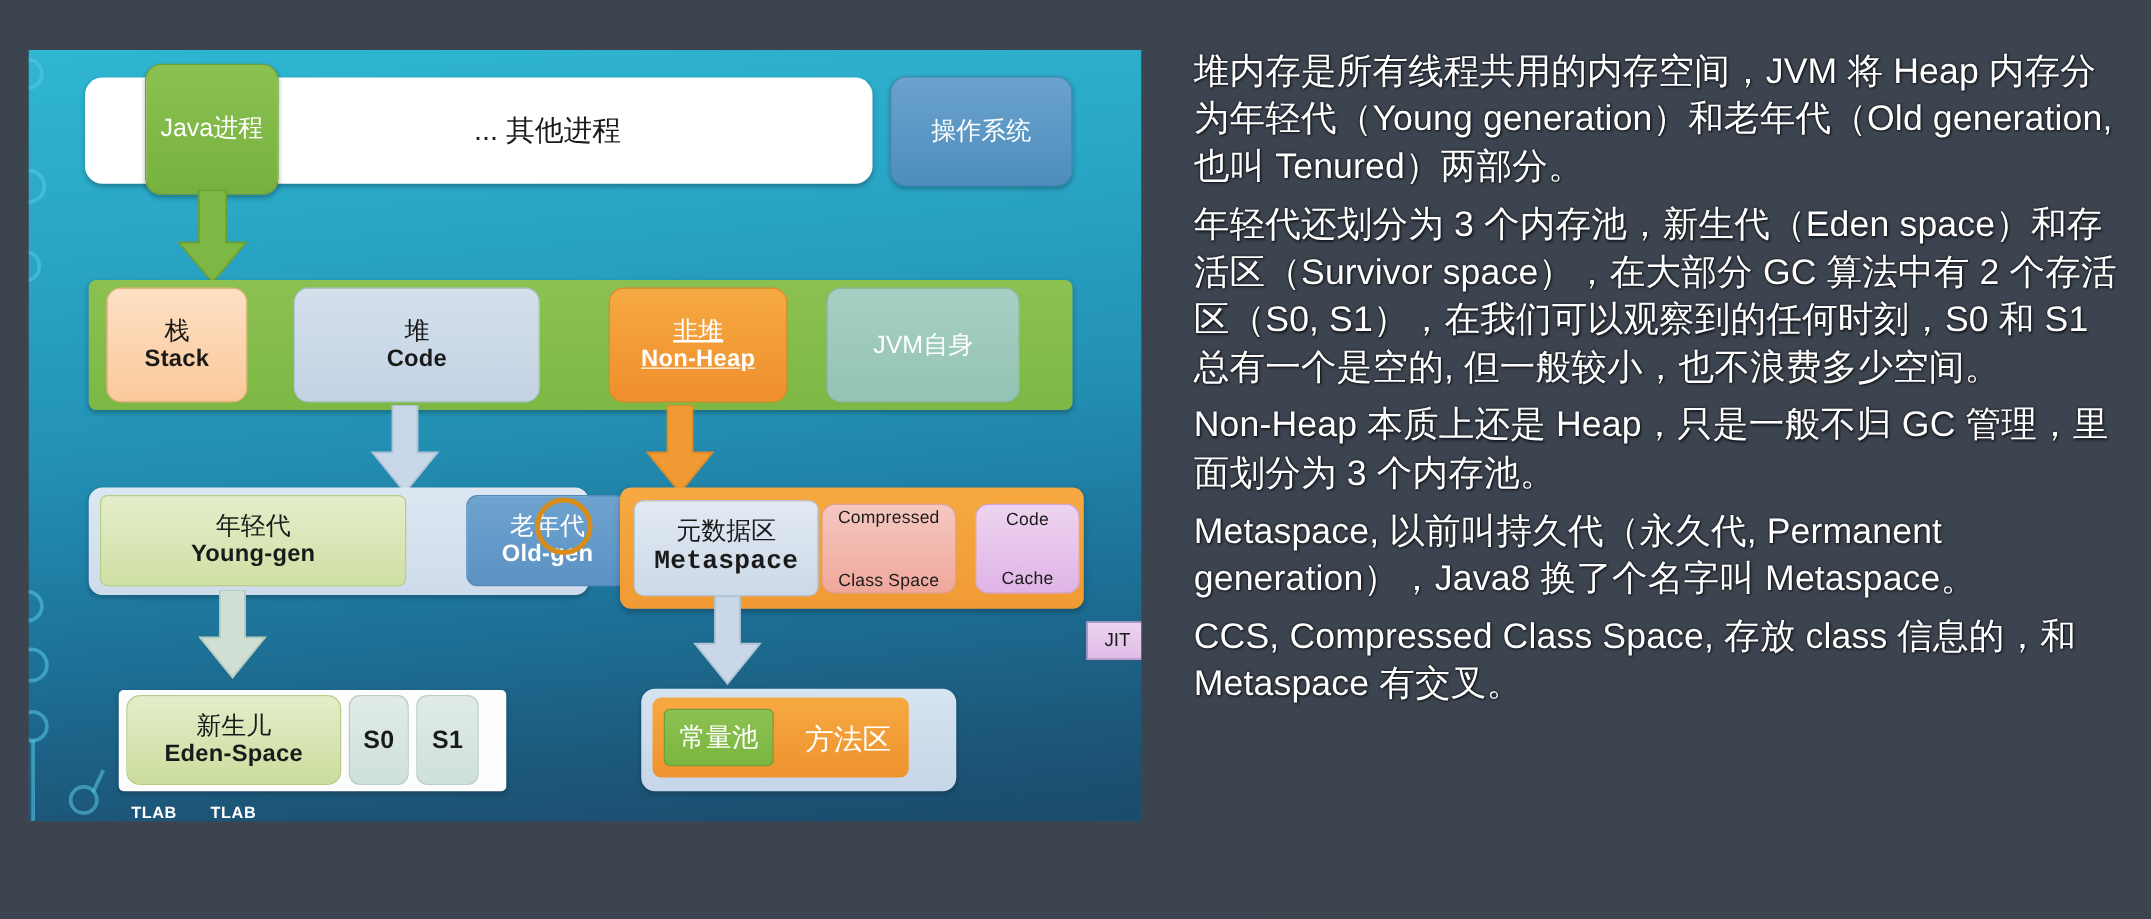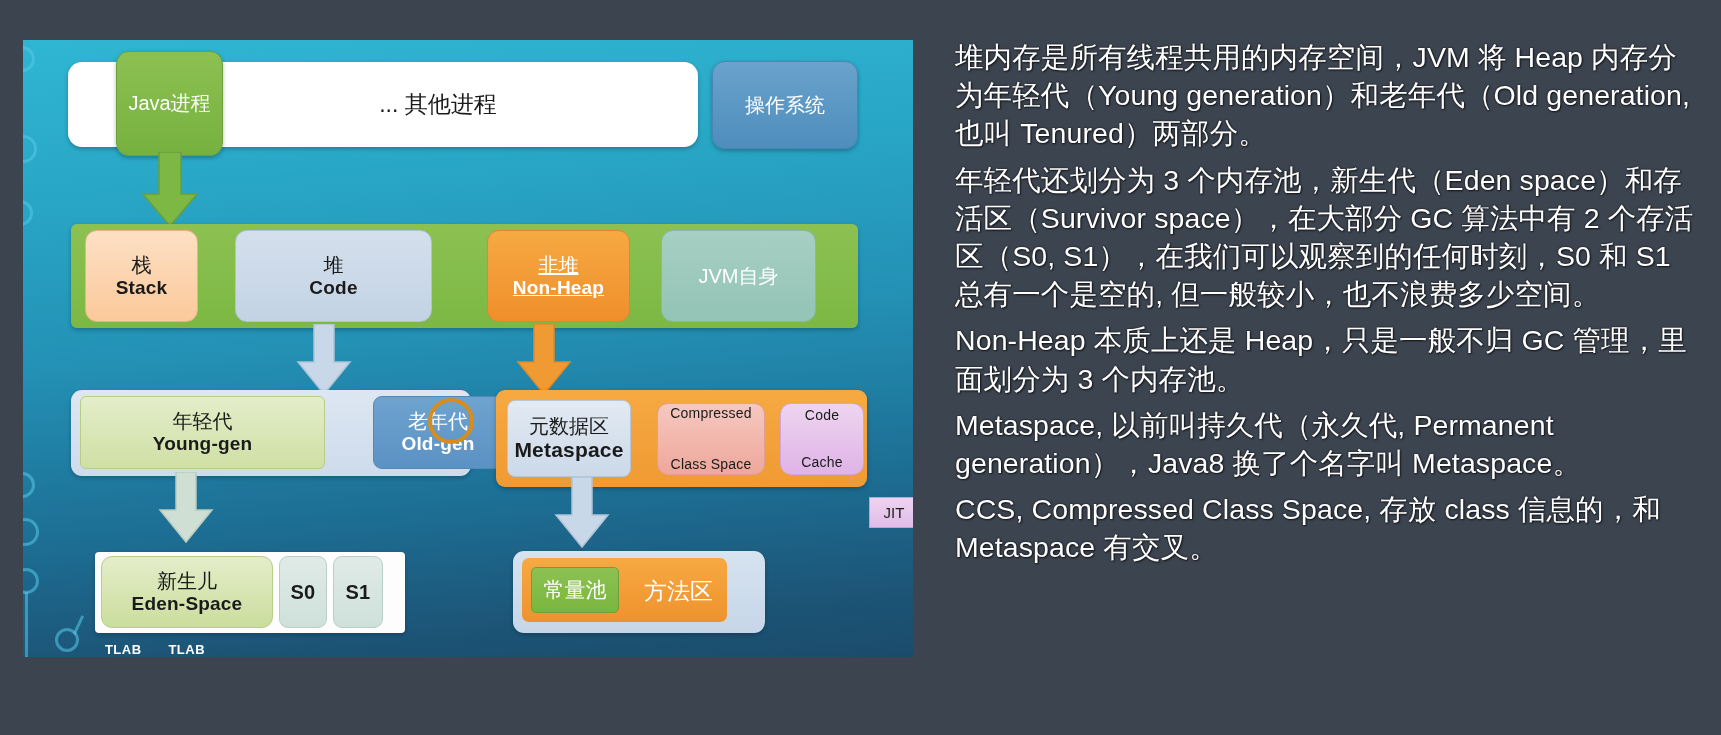--- a/index.html
+++ b/index.html
@@ -77,23 +77,23 @@
   #old { left:310px; top:356px; width:130px; height:73px;
      background:linear-gradient(180deg,#6fa3cf 0%,#5a92c4 100%);
      border:1px solid #5389b8; border-radius:9px; color:#fff;margin-left:40px; }
   #oldcircle { position:absolute; left:405px; top:358px; width:46px; height:46px;
      border:4px solid #d88d1a; border-radius:50%; }
 
   
   #nhwrap { position:absolute; left:473px; top:350px; width:371px; height:97px;
      background:linear-gradient(180deg,#f6a942 0%,#f09a33 100%); border-radius:9px;
      box-shadow:0 2px 5px rgba(0,0,0,.25); }
-  #meta { left:484px; top:360px; width:124px; height:77px;
+  #meta { left:484px; top:360px; width:148px; height:77px;
      background:linear-gradient(180deg,#e2eaf3 0%,#ccd9e8 100%);
-     border:1px solid #b6c6d8; border-radius:8px; color:#1a1a1a; }
+     border:1px solid #b6c6d8; border-radius:8px; color:#1a1a1a;font-family:Liberation Mono, monospace; }
   #meta .cn { font-size:20px; }
   #meta .en { font-size:21px; }
   #ccs { left:634px; top:363px; width:108px; height:72px;
      background:linear-gradient(180deg,#f5c8c0 0%,#efa79b 100%);
      border:1px solid #e0a093; border-radius:11px; color:#1a1a1a;gap:32px; }
   #ccs .en { font-size:14px; font-weight:normal; line-height:1.35; }
   #codecache { left:757px; top:363px; width:84px; height:72px;
      background:linear-gradient(180deg,#eed4f0 0%,#dfb4e6 100%);
      border:1px solid #d2a5da; border-radius:11px; color:#1a1a1a;gap:28px; }
   #codecache .en { font-size:14px; font-weight:normal; line-height:1.35; }

